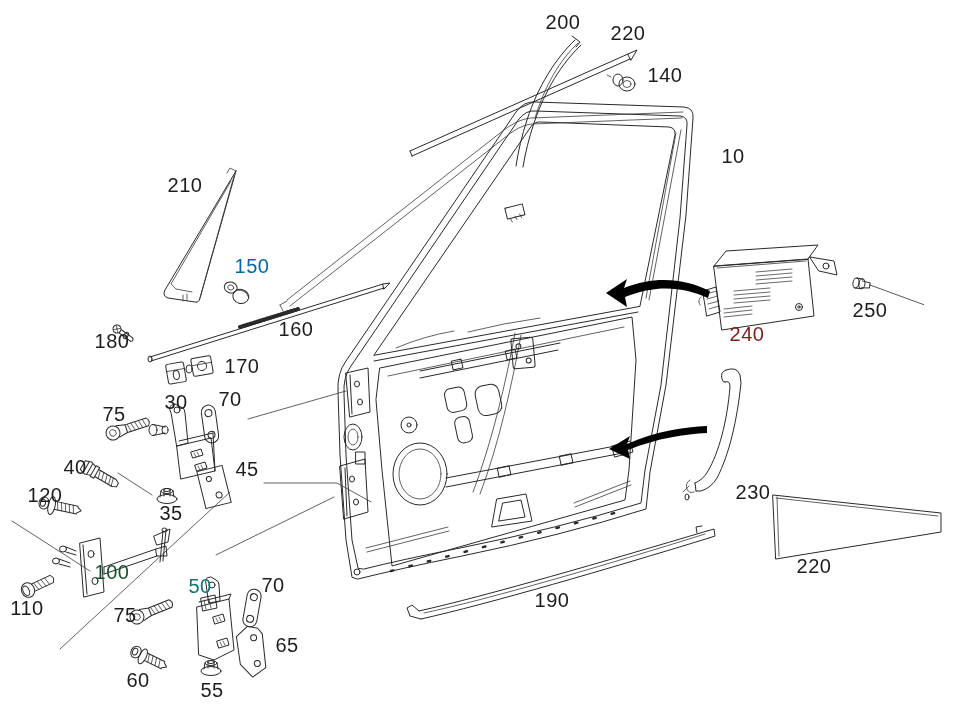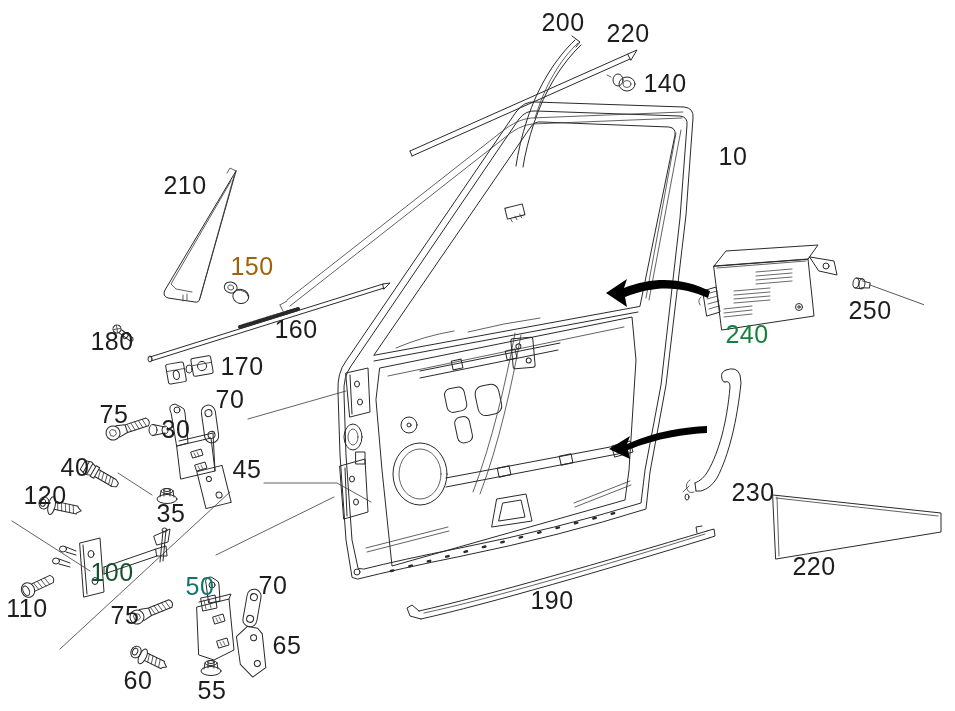--- a/index.html
+++ b/index.html
@@ -6,21 +6,21 @@
   #canvas{position:relative;width:955px;height:711px;background:#ffffff;overflow:hidden;
           font-family:"Liberation Sans", sans-serif;}
   #art{position:absolute;left:0;top:0;}
   #art *{stroke:#2a2a2a;stroke-width:1;fill:none;stroke-linecap:round;stroke-linejoin:round;}
   #art .fillblk{fill:#000000;stroke:none;}
   #art .thin{stroke-width:0.8;stroke:#3a3a3a;}
   #art .hatch{stroke-width:0.7;}
   #art .knurl{stroke-width:4;stroke-dasharray:1.5 2;}
   #art .rivets{stroke-width:2.4;stroke-dasharray:2.5 16.5;}
   .part-label{position:absolute;transform:translate(-50%,-50%);
-              font-size:25px;letter-spacing:0.5px;white-space:nowrap;}
+              font-size:20px;letter-spacing:0.5px;white-space:nowrap;}
 </style>
 </head>
 <body>
 
 <div id="canvas" style="background: rgb(255, 255, 255);">
   <svg id="art" width="955" height="711" viewBox="0 0 955 711">
 
     <g>
       <path d="M352,577 L346,540 340,455 338,392 Q337,373 346,361 L516,112 Q524,101 535,102 L684,107 Q694,108 693,118 L686,215 666,385 650,472 646,509 Q560,536 462,556 Q398,569 358,579 Z"></path>
       <path d="M358,568 L352,540 346,455 344,394 Q343,377 351,366 L519,119 Q526,110 536,111 L680,116 Q688,117 687,125 L680,218 661,385 645,470 641,503 Q556,529 460,548 Q400,560 364,569 Z"></path>
@@ -310,41 +310,41 @@
       <path class="thin" d="M12,521 L90,571"></path>
       <path class="thin" d="M60,649 L230,492"></path>
       <path class="thin" d="M216,555 L334,497"></path>
       <path class="thin" d="M118,473 L152,495"></path>
     </g>
   </svg>
 
   <div style="position:absolute;inset:0;">
       <div class="part-label" style="left: 563px; top: 22px; color: rgb(29, 29, 29);">200</div>
       <div class="part-label" style="left: 628px; top: 33px; color: rgb(29, 29, 29);">220</div>
-      <div class="part-label" style="left: 665px; top: 75px; color: rgb(29, 29, 29); margin-top: 8px;">140</div>
+      <div class="part-label" style="left: 665px; top: 75px; color: rgb(29, 29, 29);">140</div>
       <div class="part-label" style="left: 706px; top: 156px; color: rgb(29, 29, 29); margin-left: 27px;">10</div>
       <div class="part-label" style="left: 185px; top: 185px; color: rgb(29, 29, 29);">210</div>
-      <div class="part-label" style="left: 252px; top: 266px; color: #a16207;">150</div>
+      <div class="part-label" style="left: 252px; top: 266px; color: #0369a1;">150</div>
       <div class="part-label" style="left: 296px; top: 329px; color: rgb(29, 29, 29);">160</div>
       <div class="part-label" style="left: 112px; top: 341px; color: rgb(29, 29, 29);">180</div>
       <div class="part-label" style="left: 242px; top: 366px; color: rgb(29, 29, 29);">170</div>
       <div class="part-label" style="left: 114px; top: 414px; color: rgb(29, 29, 29);">75</div>
-      <div class="part-label" style="left: 176px; top: 402px; color: rgb(29, 29, 29); margin-top: 27px;">30</div>
+      <div class="part-label" style="left: 176px; top: 402px; color: rgb(29, 29, 29);">30</div>
       <div class="part-label" style="left: 230px; top: 399px; color: rgb(29, 29, 29);">70</div>
       <div class="part-label" style="left: 75px; top: 467px; color: rgb(29, 29, 29);">40</div>
       <div class="part-label" style="left: 247px; top: 469px; color: rgb(29, 29, 29);">45</div>
       <div class="part-label" style="left: 45px; top: 495px; color: rgb(29, 29, 29);">120</div>
       <div class="part-label" style="left: 171px; top: 513px; color: rgb(29, 29, 29);">35</div>
       <div class="part-label" style="left: 112px; top: 572px; color: #14532d;">100</div>
       <div class="part-label" style="left: 27px; top: 608px; color: rgb(29, 29, 29);">110</div>
       <div class="part-label" style="left: 125px; top: 615px; color: rgb(29, 29, 29);">75</div>
       <div class="part-label" style="left: 200px; top: 586px; color: #0f766e;">50</div>
       <div class="part-label" style="left: 273px; top: 585px; color: rgb(29, 29, 29);">70</div>
       <div class="part-label" style="left: 287px; top: 645px; color: rgb(29, 29, 29);">65</div>
       <div class="part-label" style="left: 138px; top: 680px; color: rgb(29, 29, 29);">60</div>
       <div class="part-label" style="left: 212px; top: 690px; color: rgb(29, 29, 29);">55</div>
       <div class="part-label" style="left: 552px; top: 600px; color: rgb(29, 29, 29);">190</div>
       <div class="part-label" style="left: 814px; top: 566px; color: rgb(29, 29, 29);">220</div>
       <div class="part-label" style="left: 753px; top: 460px; color: rgb(29, 29, 29); margin-top: 32px;">230</div>
-      <div class="part-label" style="left: 747px; top: 334px; color: #15803d;">240</div>
+      <div class="part-label" style="left: 747px; top: 334px; color: #7f1d1d;">240</div>
       <div class="part-label" style="left: 870px; top: 310px; color: rgb(29, 29, 29);">250</div>
     </div>
 </div>
 
 </body></html>

